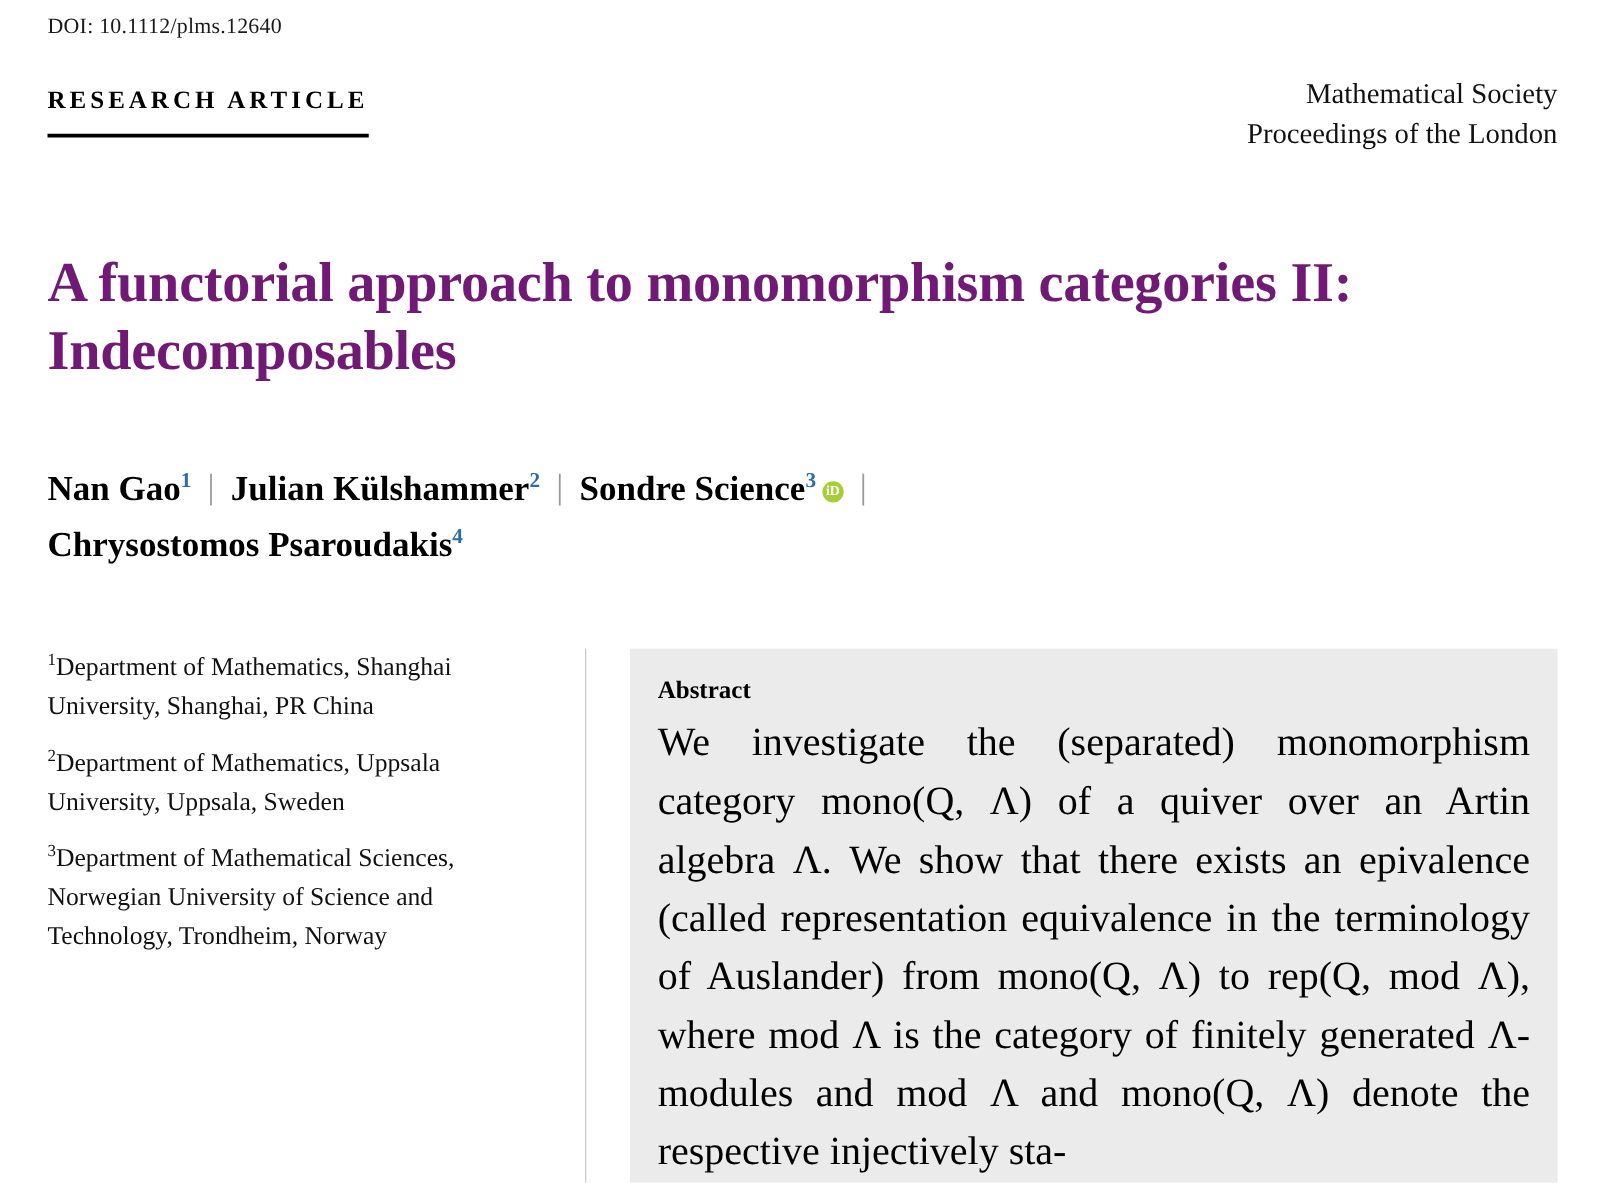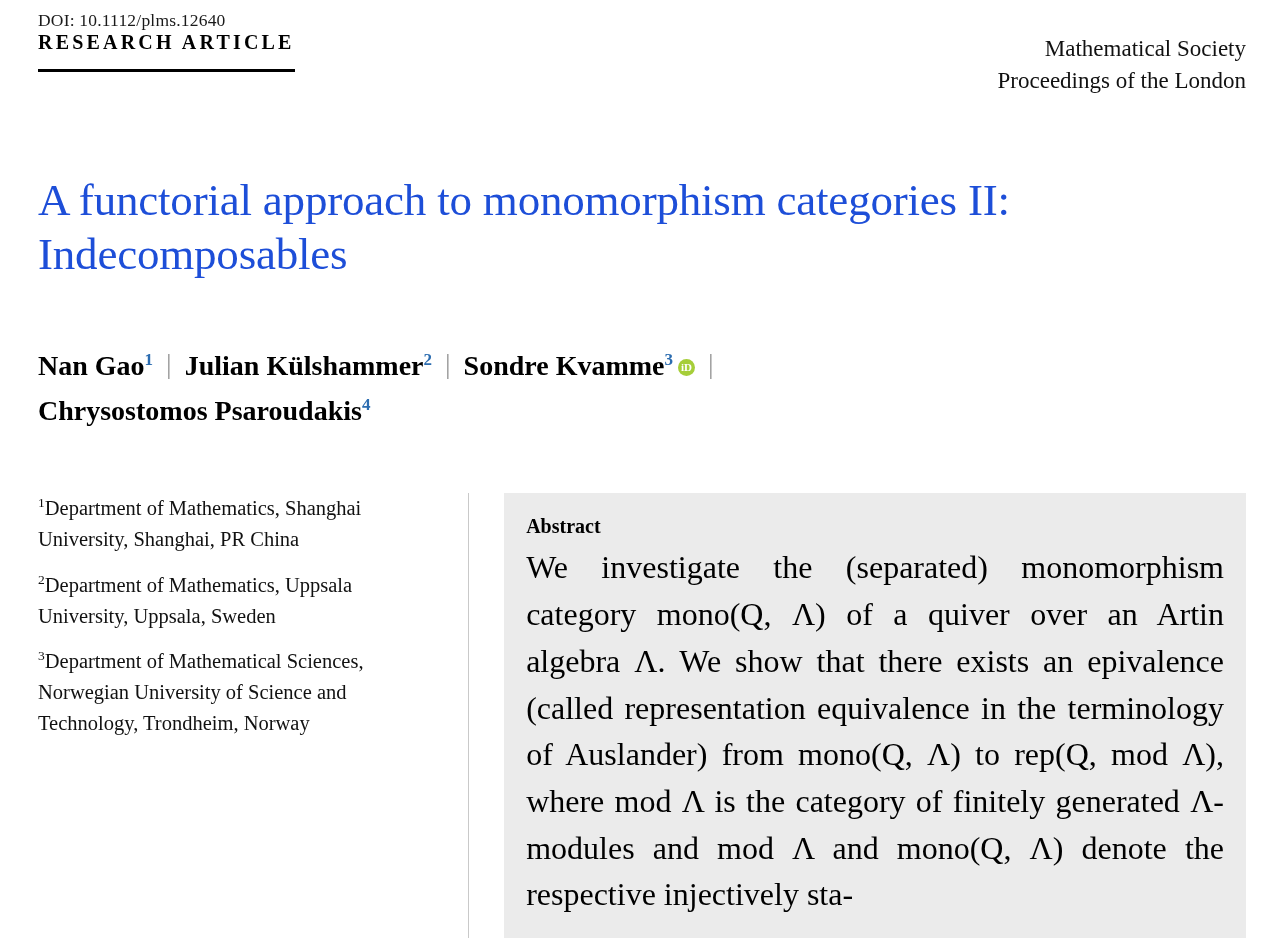--- a/index.html
+++ b/index.html
@@ -28,21 +28,22 @@
     font-size: 17.5px;
     letter-spacing: 0.2px;
     color: #1a1a1a;
     padding-top: 10px;
   }
 
   
   .header-row {
     display: flex;
     justify-content: space-between;
-    align-items: flex-start;
+    align-items: center;
+    margin-top: 26px;
   }
   .article-type {
     font-family: "Liberation Serif", serif;
     font-weight: bold;
     font-size: 20px;
     letter-spacing: 3.2px;
     color: #000;
     padding-bottom: 16px;
     border-bottom: 3px solid #000;
     display: inline-block;
@@ -54,25 +55,25 @@
     font-size: 23px;
     line-height: 1.38;
     color: #111;
     padding-top: 2px;
   }
 
   
   .title {
     margin-top: 78px;
     font-family: "Liberation Serif", serif;
-    font-weight: normal;
+    font-weight: bold;
     font-size: 45px;
     line-height: 1.18;
     letter-spacing: -0.2px;
-    color: #1d4ed8;
+    color: #701a75;
     max-width: 1060px;
   }
 
   
   .authors {
     margin-top: 62px;
     font-family: "Liberation Serif", serif;
     font-weight: bold;
     font-size: 28px;
     line-height: 1.62;
@@ -176,21 +177,21 @@
     <div class="article-type">RESEARCH ARTICLE</div>
     <div class="journal">
       <div>Mathematical Society</div>
       <div>Proceedings of the London</div>
     </div>
   </div>
 
   <h1 class="title">A functorial approach to monomorphism categories II: Indecomposables</h1>
 
   <div class="authors">
-    <span class="author"><span>Nan Gao</span><sup>1</sup></span><span class="sep">|</span><span class="author"><span>Julian Külshammer</span><sup>2</sup></span><span class="sep">|</span><span class="author"><span>Sondre Kvamme</span><sup>3</sup><span class="orcid">iD</span></span><span class="sep">|</span><br>
+    <span class="author"><span>Nan Gao</span><sup>1</sup></span><span class="sep">|</span><span class="author"><span>Julian Külshammer</span><sup>2</sup></span><span class="sep">|</span><span class="author"><span>Sondre Science</span><sup>3</sup><span class="orcid">iD</span></span><span class="sep">|</span><br>
     <span class="author"><span>Chrysostomos Psaroudakis</span><sup>4</sup></span>
   </div>
 
   <div class="lower">
 
     <div class="affiliations">
       <div class="affil"><sup>1</sup><span>Department of Mathematics, Shanghai University, Shanghai, PR China</span></div>
       <div class="affil"><sup>2</sup><span>Department of Mathematics, Uppsala University, Uppsala, Sweden</span></div>
       <div class="affil"><sup>3</sup><span>Department of Mathematical Sciences, Norwegian University of Science and Technology, Trondheim, Norway</span></div>
     </div>

